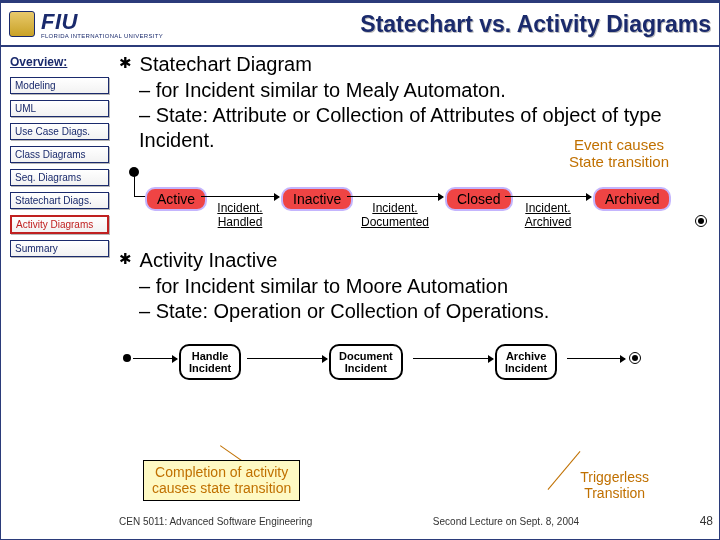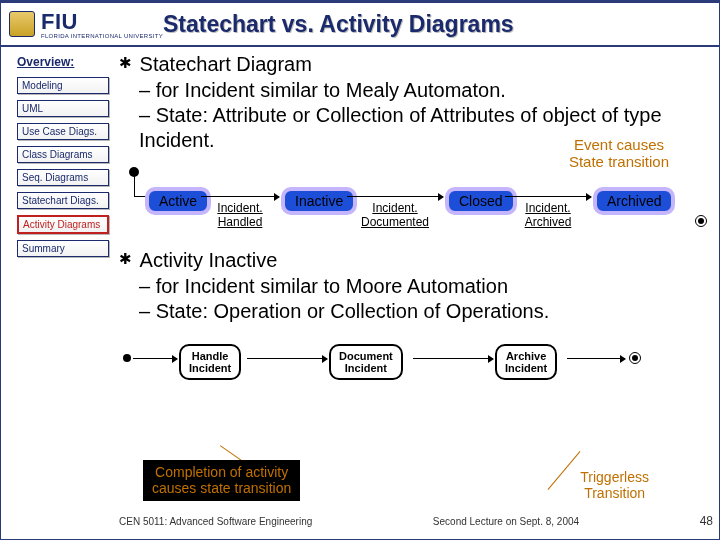--- a/index.html
+++ b/index.html
@@ -1,42 +1,42 @@
 <!DOCTYPE html>
 <html><head>
 <meta charset="utf-8">
 <style>
   * { box-sizing: border-box; margin: 0; padding: 0; }
   body { width: 720px; height: 540px; font-family: Arial, sans-serif; background: #fff; overflow: hidden; font-size: 13px; }
   .frame { width: 720px; height: 540px; border: 1px solid #2b3b7a; border-top: 3px solid #2b3b7a; position: relative; }
   .header { border-bottom: 2px solid #2b3b7a; height: 44px; display: flex; align-items: center; padding: 0 8px; }
   .logo { width: 26px; height: 26px; border: 1px solid #1a2a6c; border-radius: 3px; background: linear-gradient(#e8c96b,#c9a227); margin-right: 6px; }
-  .brand { font-size: 22px; font-weight: bold; color: #1a2a6c; letter-spacing: 0.5px; }
+  .brand { font-size: 22px; font-weight: bold; color: #1a2a6c; letter-spacing: 0.5px; font-style: italic; }
   .brand-sub { font-size: 6px; color: #1a2a6c; letter-spacing: 0.3px; margin-top: -2px; }
-  .title { flex: 1; text-align: left; font-size: 23px; color: #1a2a6c; font-weight: bold; text-shadow: 1px 1px 0 #bcbcbc; }
+  .title { flex: 1; text-align: right; font-size: 23px; color: #1a2a6c; font-weight: bold; text-shadow: 1px 1px 0 #bcbcbc; }
   .body { display: flex; height: calc(540px - 44px - 2px); }
-  .sidebar { width: 112px; padding: 8px 4px 0 16px; }
+  .sidebar { width: 112px; padding: 8px 4px 0 9px; }
   .overview { font-size: 12px; font-weight: bold; color: #1a2a6c; text-decoration: underline; margin-bottom: 8px; }
   .nav-item { border: 1px solid #1a2a6c; background: linear-gradient(#fff,#f2f2f2); font-size: 10px; color: #1a2a6c; padding: 2px 4px; margin-bottom: 6px; cursor: pointer; box-shadow: 1px 1px 0 #b7b7b7; }
   .nav-item.active { border: 2px solid #c02020; color: #c02020; }
   .content { flex: 1; position: relative; padding: 6px 10px 0 6px; }
   .bullet { display: flex; align-items: flex-start; margin-bottom: 2px; }
   .bullet .mark { color: #000; font-size: 15px; margin-right: 8px; line-height: 20px; }
   .bullet .txt { font-size: 20px; color: #000; }
   .sublist { margin-left: 20px; margin-top: 2px; margin-bottom: 4px; }
   .sublist .sub { font-size: 20px; color: #000; line-height: 1.25; }
   .callout { position: absolute; font-size: 15px; color: #c07000; text-align: center; line-height: 1.1; }
   .callout.ev { right: 50px; top: 90px; }
-  .callout.comp { left: 30px; bottom: 40px; font-size: 14px; border: 1px solid #000; padding: 4px 8px; color: #c07000; background:#000000; }
+  .callout.comp { left: 30px; bottom: 40px; font-size: 14px; border: 1px solid #000; padding: 4px 8px; color: #c07000; background:#fef9c3; }
   .callout.trig { right: 70px; bottom: 40px; font-size: 14px; color: #c07000; text-align:center; }
   .statechart { position: relative; height: 80px; margin: 6px 0 10px 0; }
   .sc-start { position: absolute; left: 10px; top: 8px; width: 10px; height: 10px; background: #000; border-radius: 50%; }
   .sc-line1 { position: absolute; left: 15px; top: 13px; width: 1px; height: 24px; background:#000; }
   .sc-line1h { position: absolute; left: 15px; top: 37px; width: 12px; height:1px; background:#000; }
-  .sc-node { position: absolute; top: 28px; border: 4px solid #c4b5fd; border-radius: 10px; padding: 2px 10px; font-size: 14px; background:#1d4ed8; }
+  .sc-node { position: absolute; top: 28px; border: 2px solid #c4b5fd; border-radius: 10px; padding: 2px 10px; font-size: 14px; background:#ef4444; }
   .sc-arrow { position: absolute; top: 37px; height: 1px; background: #000; }
   .sc-arrow::after { content:""; position:absolute; right:-1px; top:-3px; border-left:6px solid #000; border-top:4px solid transparent; border-bottom:4px solid transparent; }
   .sc-label { position: absolute; top: 42px; font-size: 12px; text-align:center;text-decoration:underline; }
   .sc-end { position: absolute; right: 2px; top: 56px; width: 12px; height: 12px; border:1px solid #000; border-radius:50%; }
   .sc-end::after { content:""; position:absolute; left:2px; top:2px; width:6px; height:6px; background:#000; border-radius:50%; }
   .activity { position: relative; height: 70px; margin-top: 12px; }
   .act-box { position: absolute; top: 8px; border: 2px solid #000; border-radius: 10px; padding: 4px 8px; font-size: 11px; font-weight: bold; text-align:center; background:#fff; white-space:nowrap; }
   .act-arrow { position:absolute; top: 22px; height:1px; background:#000; }
   .act-arrow::after { content:""; position:absolute; right:-1px; top:-3px; border-left:6px solid #000; border-top:4px solid transparent; border-bottom:4px solid transparent; }
   .footer { position: absolute; bottom: 11px; left: 118px; right: 6px; display: flex; justify-content: space-between; font-size: 10px; color: #333; align-items: baseline; }

